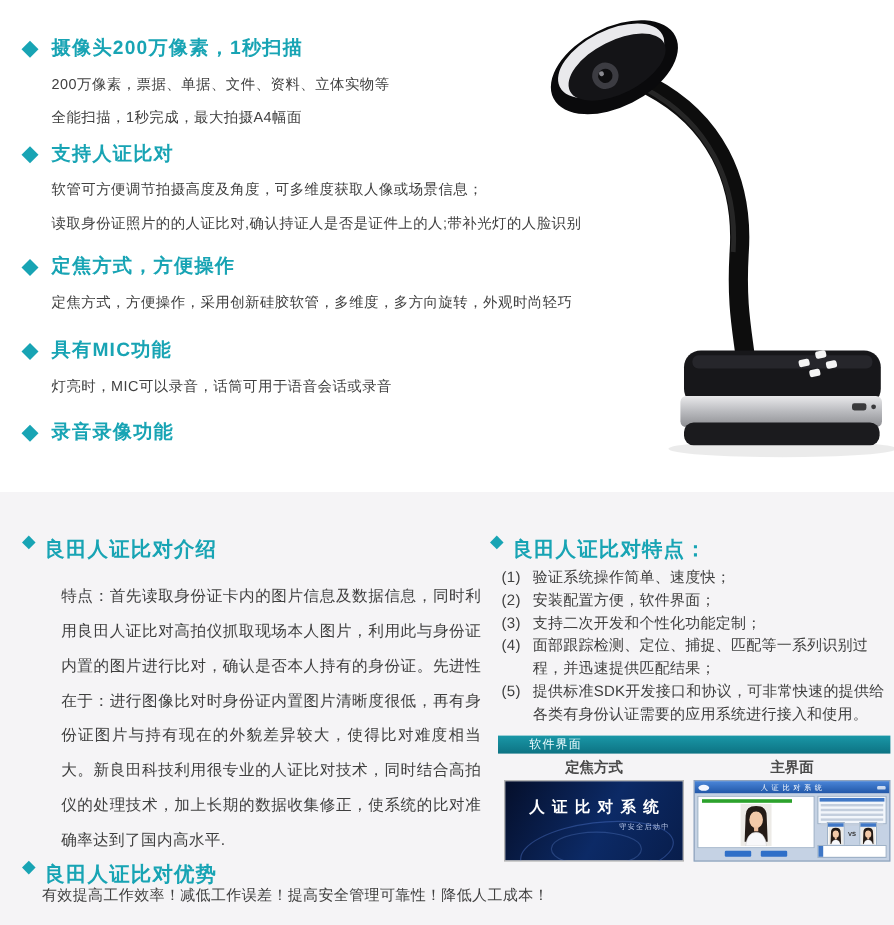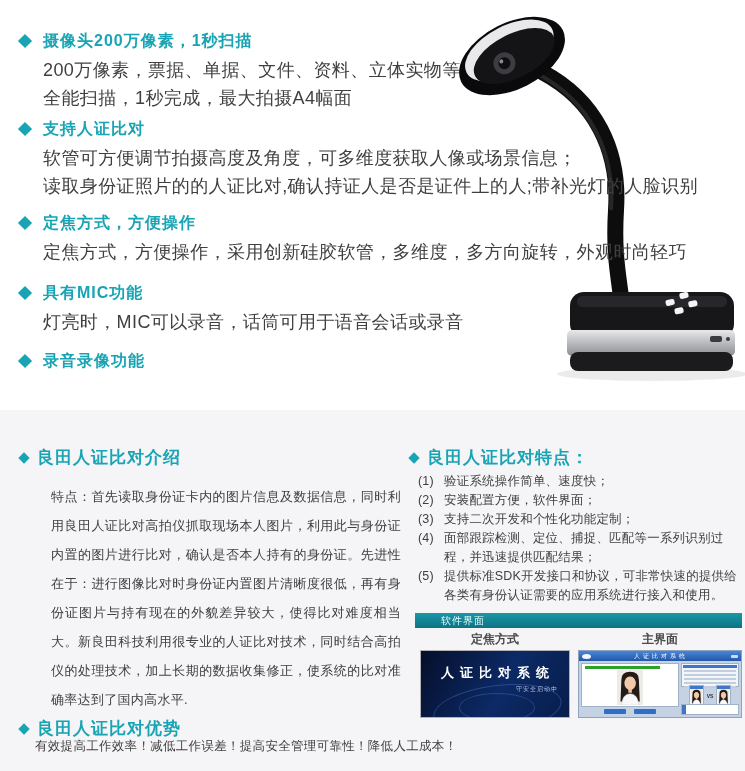--- a/index.html
+++ b/index.html
@@ -8,26 +8,26 @@
     background:#ffffff;
     font-family:"Liberation Sans","DejaVu Sans",sans-serif;
     color:#3f3f3f;
   }
   
   .feature{position:absolute;left:20px;width:600px;z-index:2;}
   .f1{top:26px}.f2{top:114px}.f3{top:208px}.f4{top:278px}.f5{top:346px}
   .f-row{display:flex;align-items:center;gap:13px;}
   .diamond{width:10px;height:10px;background:#18a4b4;transform:rotate(45deg);flex:none;}
   .feature h2{margin:0;font-size:16px;line-height:30px;font-weight:700;color:#18a4b4;letter-spacing:1px;white-space:nowrap;}
-  .feature p{margin:0 0 0 23px;font-size:18px;line-height:28px;color:#3f3f3f;letter-spacing:0.4px;white-space:nowrap;}
+  .feature p{margin:0 0 0 23px;font-size:12px;line-height:28px;color:#3f3f3f;letter-spacing:0.4px;white-space:nowrap;}
   
   .product{position:absolute;left:430px;top:0;width:315px;height:400px;z-index:1;}
   
   .bottom{position:absolute;left:0;top:410px;width:745px;height:361px;background:#f5f4f6;}
-  .sec-head{display:flex;align-items:center;gap:9px;}
+  .sec-head{display:flex;gap:9px;}
   .diamond.sm{width:8px;height:8px;}
   .sec-head h3{margin:0;font-size:17px;line-height:20px;font-weight:700;color:#18a4b4;letter-spacing:1px;white-space:nowrap;}
   .col-left{position:absolute;left:20px;top:38px;width:370px;}
   .intro-body{position:absolute;left:15px;top:18px;width:350px;margin:16px;
     font-size:13px;line-height:29px;letter-spacing:0.3px;text-align:justify;color:#3f3f3f;}
   .adv-head{position:absolute;left:0;top:271px;}
   .adv-body{position:absolute;left:15px;top:290px;margin:0;font-size:12.5px;line-height:16px;
     letter-spacing:0.3px;color:#3f3f3f;white-space:nowrap;}
   .col-right{position:absolute;left:410px;top:38px;width:335px;}
   .points-list{position:absolute;left:8px;top:24px;width:324px;margin:0;padding:0;list-style:none;}

